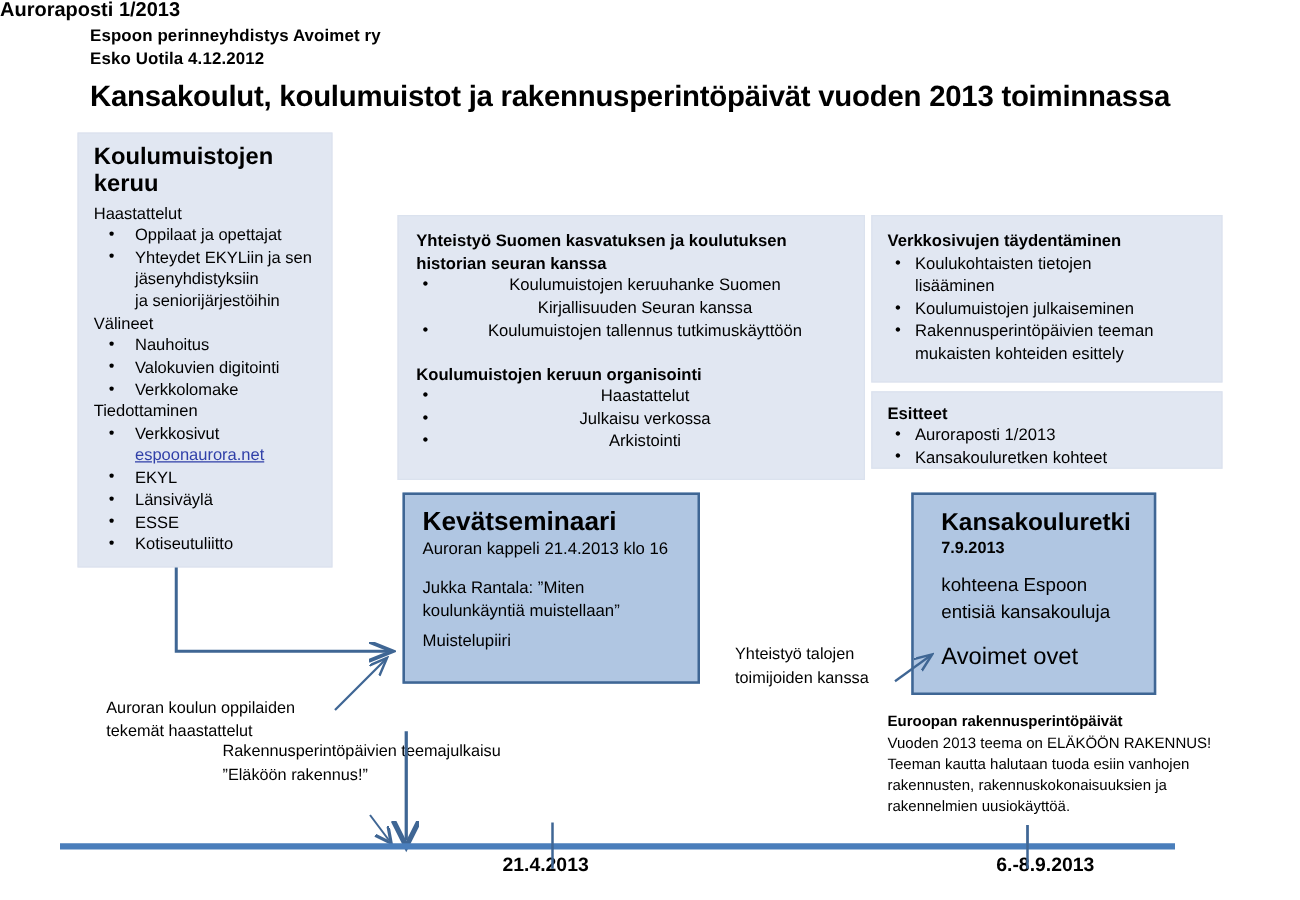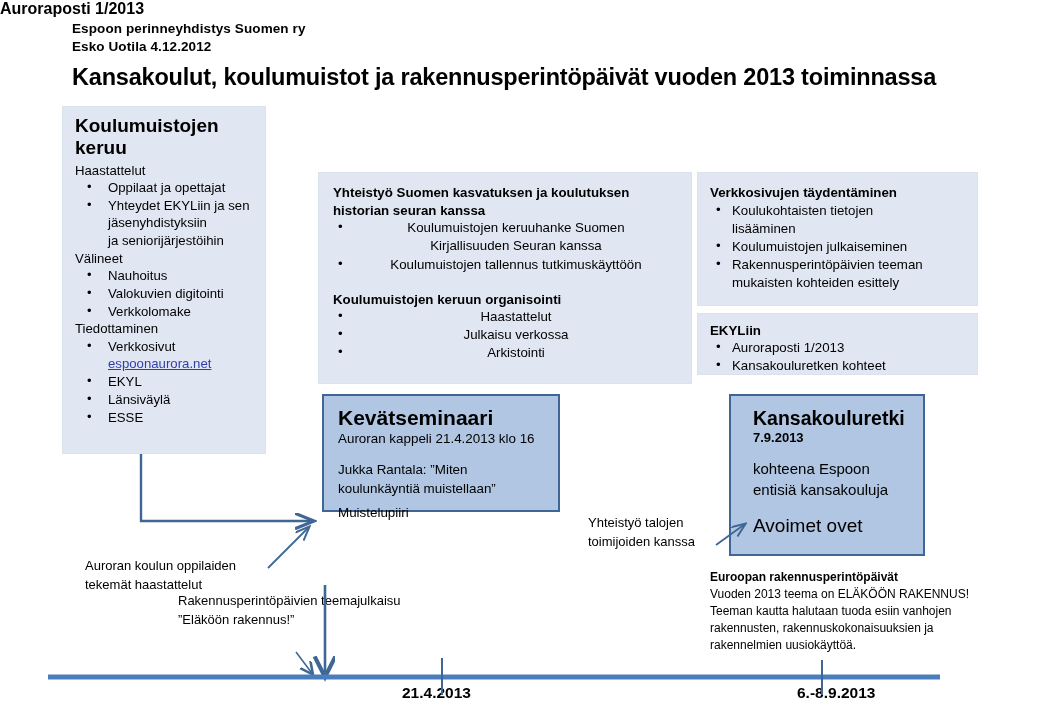--- a/index.html
+++ b/index.html
@@ -63,21 +63,21 @@
   #panel-verkko li.cont::before{content:"";}
 
   
   #panel-esitteet{left:697px;top:313px;width:281px;height:62px;padding:8px 10px 6px 12px;}
   #panel-esitteet .ttl{font-size:13.3px;font-weight:bold;line-height:1.3;}
   #panel-esitteet ul{margin:0;padding:0;list-style:none;}
   #panel-esitteet li{font-size:13.3px;line-height:1.35;position:relative;padding-left:22px;}
   #panel-esitteet li::before{content:"•";position:absolute;left:6px;top:-1px;}
 
   
-  #panel-kevat{left:322px;top:394px;width:238px;height:118px;padding:10px 12px 8px 14px;}
+  #panel-kevat{left:322px;top:394px;width:238px;height:153px;padding:10px 12px 8px 14px;}
   #panel-kevat .ttl{font-size:21px;font-weight:bold;line-height:1.1;margin-bottom:1px;}
   #panel-kevat .ln{font-size:13.4px;line-height:1.36;}
   #panel-kevat .sp{height:13px;}
 
   
   #panel-retki{left:729px;top:394px;width:196px;height:162px;padding:12px 12px 8px 22px;}
   #panel-retki .ttl{font-size:19.5px;font-weight:bold;line-height:1.1;}
   #panel-retki .date{font-size:13px;font-weight:bold;line-height:1.3;margin-top:1px;}
   #panel-retki .ln{font-size:15px;line-height:1.35;}
   #panel-retki .big{font-size:19px;line-height:1.3;margin-top:14px;}
@@ -98,21 +98,21 @@
   #tl-1{left:402px;top:684px;}
   #tl-2{left:797px;top:684px;}
 
   svg.overlay{position:absolute;left:0;top:0;width:1040px;height:720px;pointer-events:none;}
 </style>
 </head>
 <body>
 
 <div class="stage">
 
-  <div class="hdr-line" id="hdr1">Espoon perinneyhdistys Suomen ry</div>
+  <div class="hdr-line" id="hdr1">Espoon perinneyhdistys Avoimet ry</div>
   <div class="hdr-line" id="hdr2">Esko Uotila 4.12.2012</div>
   <div id="maintitle">Kansakoulut, koulumuistot ja rakennusperintöpäivät vuoden 2013 toiminnassa</div>
 
   <div class="box light" id="panel-keruu">
     <div class="ttl">Koulumuistojen keruu</div>
 
     <div class="grp">Haastattelut</div>
     <ul>
       <li>Oppilaat ja opettajat</li>
       <li>Yhteydet EKYLiin ja sen</li>
@@ -126,20 +126,21 @@
       <li>Valokuvien digitointi</li>
       <li>Verkkolomake</li>
     </ul>
 
     <div class="grp">Tiedottaminen</div>
     <ul>
       <li><span>Verkkosivut </span><a class="weblink" href="#">espoonaurora.net</a></li>
       <li>EKYL</li>
       <li>Länsiväylä</li>
       <li>ESSE</li>
+      <li>Kotiseutuliitto</li>
     </ul>
   </div>
 
   <div class="box light" id="panel-yhteistyo">
     <div class="ttl">Yhteistyö Suomen kasvatuksen ja koulutuksen</div>
     <div class="ttl">historian seuran kanssa</div>
     <ul>
       <li>Koulumuistojen keruuhanke  Suomen</li>
       <li class="cont">Kirjallisuuden Seuran  kanssa</li>
       <li>Koulumuistojen tallennus tutkimuskäyttöön</li>
@@ -157,21 +158,21 @@
     <ul>
       <li>Koulukohtaisten tietojen</li>
       <li class="cont">lisääminen</li>
       <li>Koulumuistojen julkaiseminen</li>
       <li>Rakennusperintöpäivien teeman</li>
       <li class="cont">mukaisten kohteiden  esittely</li>
     </ul>
   </div>
 
   <div class="box light" id="panel-esitteet">
-    <div class="ttl">EKYLiin</div>
+    <div class="ttl">Esitteet</div>
     <ul>
       <li>Auroraposti 1/2013</li>
       <li>Kansakouluretken kohteet</li>
     </ul>
   </div>
 
   <div class="box solid" id="panel-kevat">
     <div class="ttl">Kevätseminaari</div>
     <div class="ln">Auroran kappeli 21.4.2013  klo 16</div>
     <div class="sp"></div>

